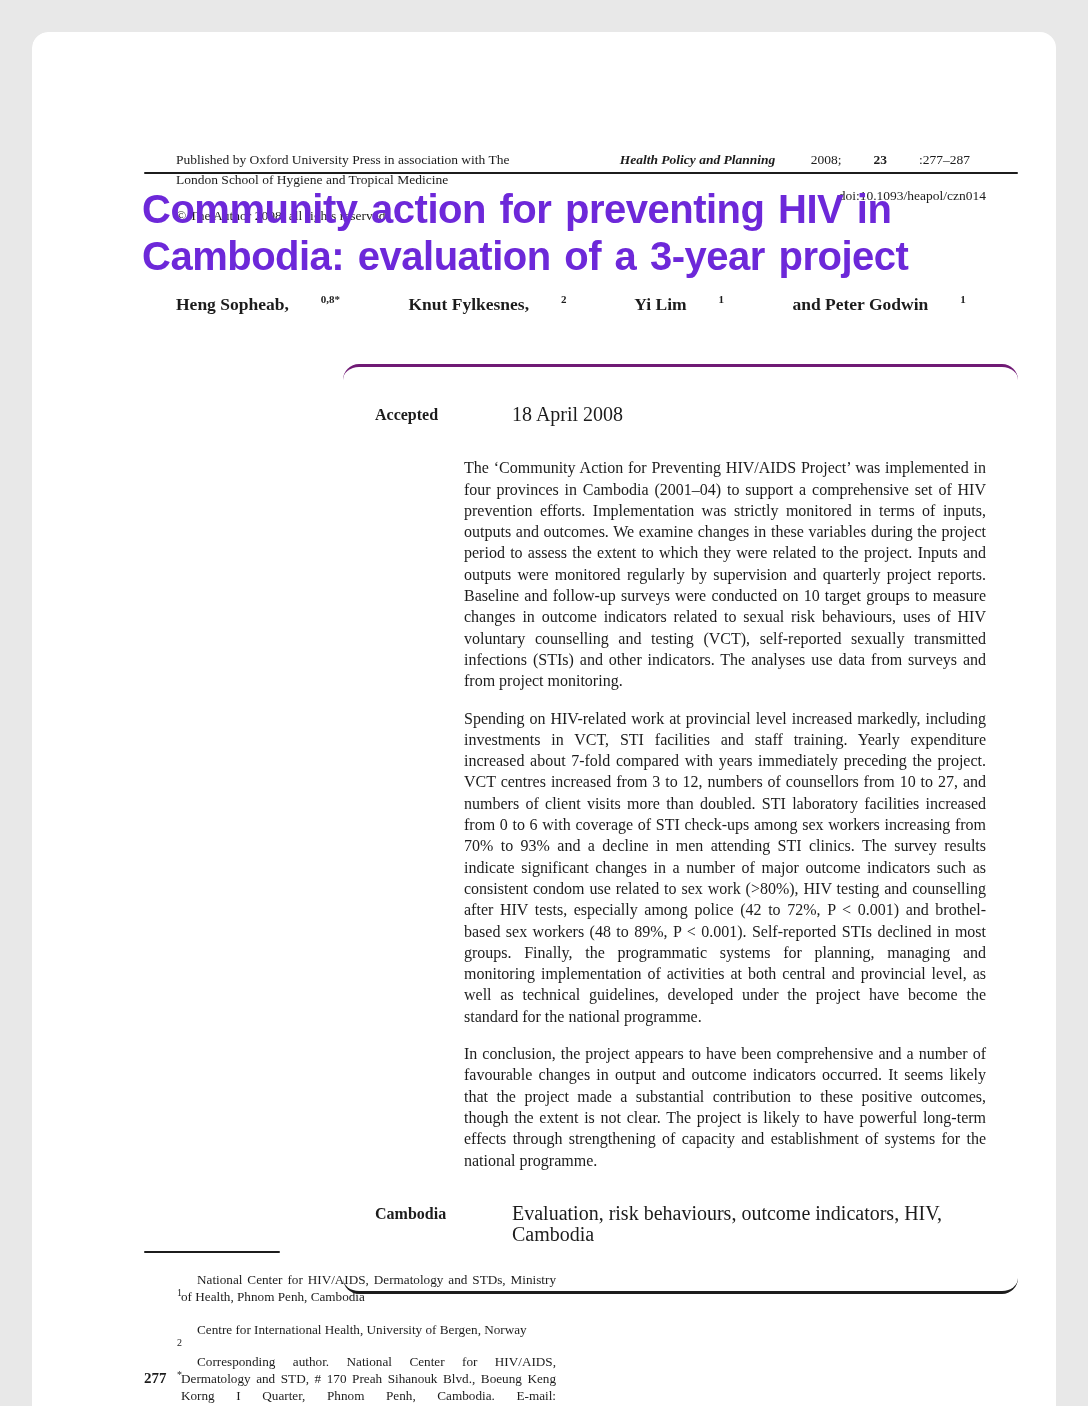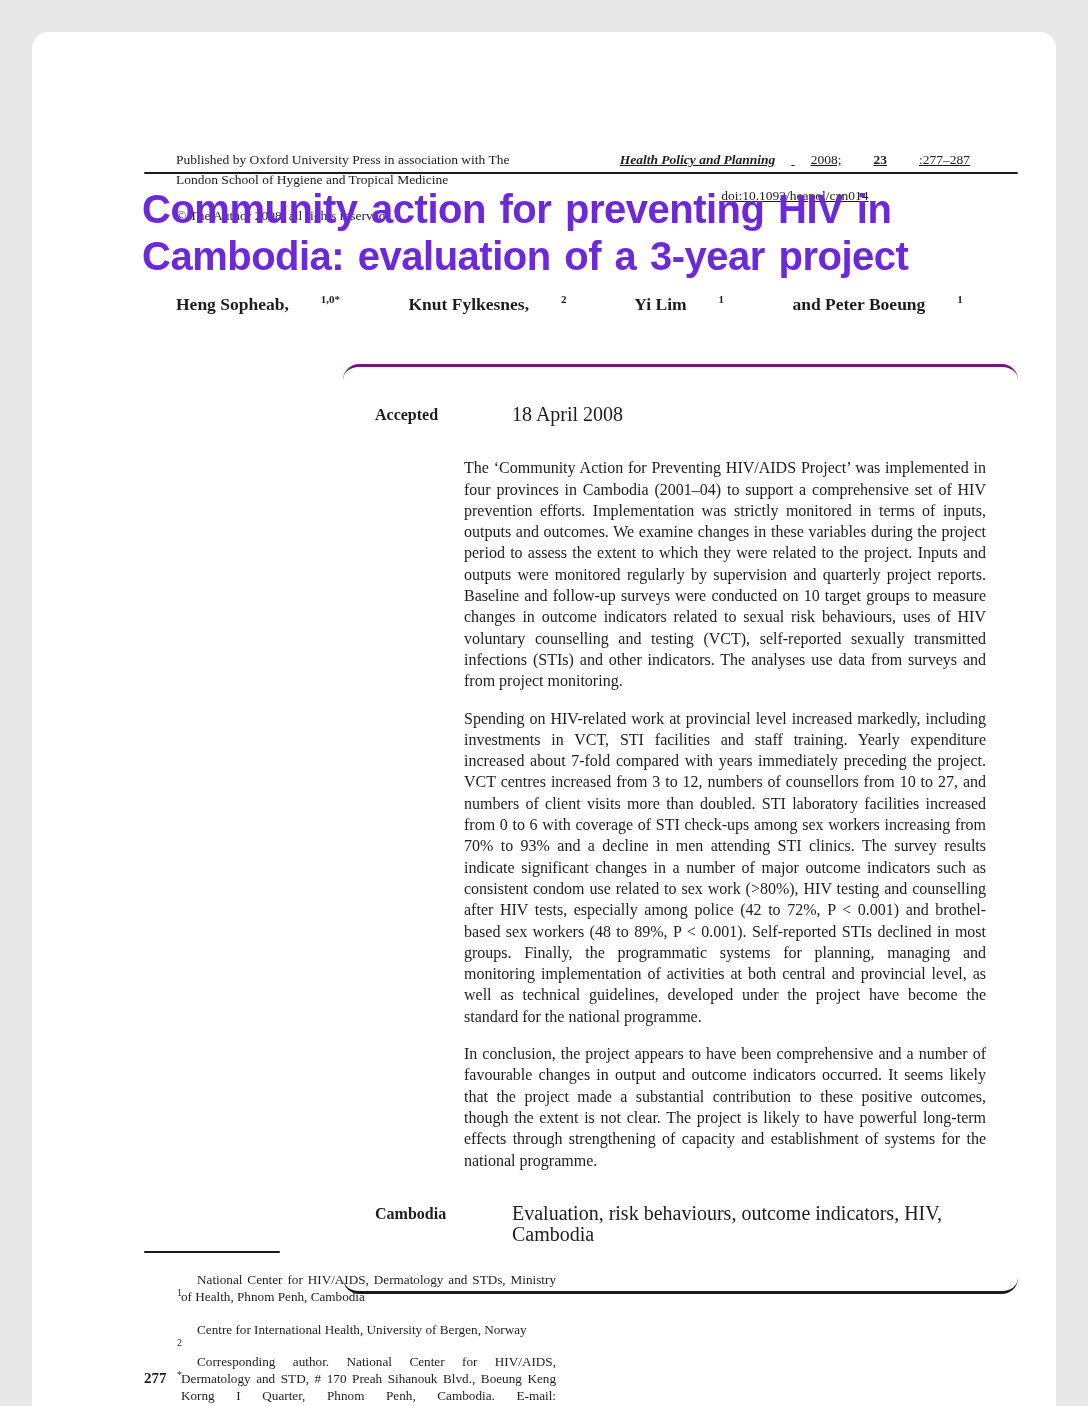--- a/index.html
+++ b/index.html
@@ -20,21 +20,21 @@
   .header {
     position: absolute;
     top: 70px; left: 96px; width: 874px;
     display: flex;
     justify-content: space-between;
     align-items: flex-start;
     font-size: 13.5px;
     line-height: 20px;
   }
   .header-left { max-width: 640px; }
-  .header-right { text-align: center; white-space: nowrap; text-decoration: underline; }
+  .header-right { text-align: right; white-space: nowrap; }
   .journal-name { font-style: italic; font-weight: bold; }
   .journal-cite { font-weight: normal; }
   .journal-vol { font-weight: bold; }
 
   .top-rule {
     position: absolute;
     top: 124px; left: 96px; width: 874px;
     border-top: 2px solid #1c1c1c;
   }
 
@@ -139,21 +139,21 @@
       <div><span class="journal-name">Health Policy and Planning</span> <span class="journal-cite">2008;</span><span class="journal-vol">23</span><span class="journal-cite">:277–287</span></div>
       <div>doi:10.1093/heapol/czn014</div>
     </div>
   </div>
 
   <div class="top-rule"></div>
 
   <h1 class="article-title">Community action for preventing HIV in Cambodia: evaluation of a 3-year project</h1>
 
   <div class="authors">
-    <span><span>Heng Sopheab,</span><sup>1,0*</sup></span><span><span> Knut Fylkesnes,</span><sup>2</sup></span><span><span> Yi Lim</span><sup>1</sup></span><span><span> and Peter Boeung</span><sup>1</sup></span>
+    <span><span>Heng Sopheab,</span><sup>0,8*</sup></span><span><span> Knut Fylkesnes,</span><sup>2</sup></span><span><span> Yi Lim</span><sup>1</sup></span><span><span> and Peter Godwin</span><sup>1</sup></span>
   </div>
 
   <div class="abstract">
     <div class="abs-row">
       <div class="abs-label">Accepted</div>
       <div class="abs-content">18 April 2008</div>
     </div>
     <div class="abs-paragraphs">
       <p>The ‘Community Action for Preventing HIV/AIDS Project’ was implemented in four provinces in Cambodia (2001–04) to support a comprehensive set of HIV prevention efforts. Implementation was strictly monitored in terms of inputs, outputs and outcomes. We examine changes in these variables during the project period to assess the extent to which they were related to the project. Inputs and outputs were monitored regularly by supervision and quarterly project reports. Baseline and follow-up surveys were conducted on 10 target groups to measure changes in outcome indicators related to sexual risk behaviours, uses of HIV voluntary counselling and testing (VCT), self-reported sexually transmitted infections (STIs) and other indicators. The analyses use data from surveys and from project monitoring.</p>
       <p>Spending on HIV-related work at provincial level increased markedly, including investments in VCT, STI facilities and staff training. Yearly expenditure increased about 7-fold compared with years immediately preceding the project. VCT centres increased from 3 to 12, numbers of counsellors from 10 to 27, and numbers of client visits more than doubled. STI laboratory facilities increased from 0 to 6 with coverage of STI check-ups among sex workers increasing from 70% to 93% and a decline in men attending STI clinics. The survey results indicate significant changes in a number of major outcome indicators such as consistent condom use related to sex work (&gt;80%), HIV testing and counselling after HIV tests, especially among police (42 to 72%, P &lt; 0.001) and brothel-based sex workers (48 to 89%, P &lt; 0.001). Self-reported STIs declined in most groups. Finally, the programmatic systems for planning, managing and monitoring implementation of activities at both central and provincial level, as well as technical guidelines, developed under the project have become the standard for the national programme.</p>

